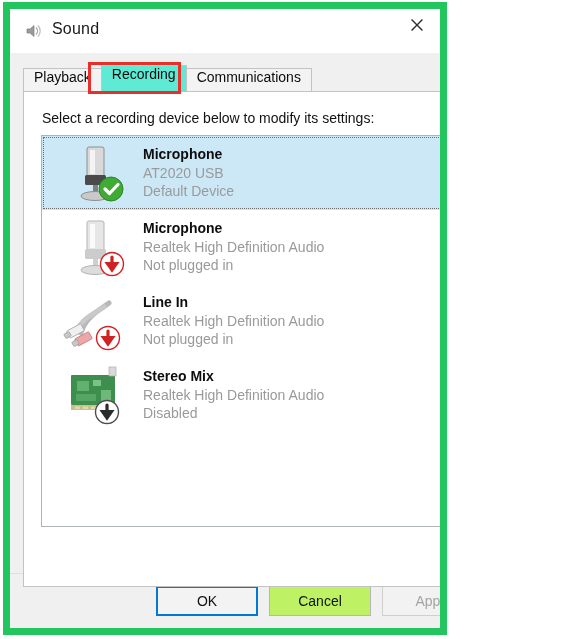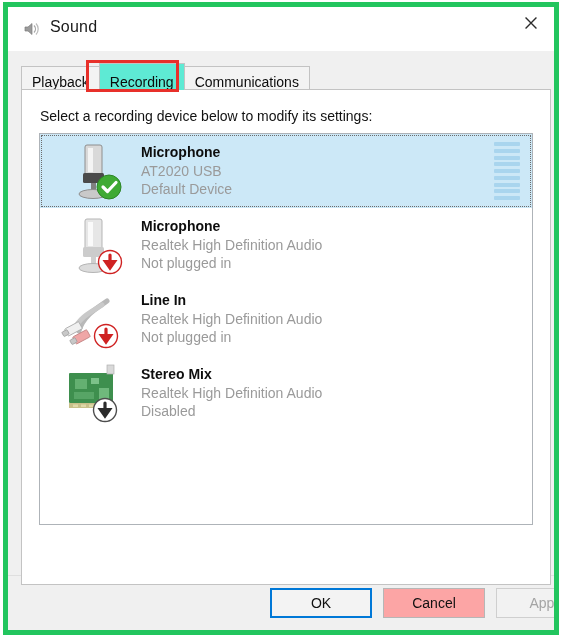--- a/index.html
+++ b/index.html
@@ -11,24 +11,24 @@
     width: 563px;
     height: 639px;
     font-family: "Liberation Sans", sans-serif;
     -webkit-font-smoothing: antialiased;
   }
 
   .window {
     position: absolute;
     left: 3px;
     top: 2px;
-    width: 556px;
+    width: 444px;
     height: 633px;
     background: #f0f0f0;
-    border: 5px solid #22c55e;
+    border: 7px solid #22c55e;
     box-sizing: border-box;
     overflow: hidden;
   }
 
   
   .titlebar {
     position: absolute;
     left: 0; top: 0;
     width: 100%;
     height: 44px;
@@ -68,21 +68,21 @@
     left: 13px;
     top: 56px;
     height: 27px;
     display: flex;
     align-items: flex-end;
   }
   .tab {
     height: 24px;
     padding: 0 10px;
     display: flex;
-    align-items: flex-end;
+    align-items: flex-start;
     font-size: 14px;
     color: #0b0b0b;
     background: #f3f3f3;
     border: 1px solid #c3c3c3;
     border-bottom: none;
     margin-right: -1px;
     box-sizing: border-box;
     position: relative;
     cursor: default;
   }
@@ -254,21 +254,21 @@
     height: 54px;
     background: #f0f0f0;
     border-top: 1px solid #dfdfdf;
     padding-left: 35px;
   }
   .fbtn {
     position: absolute;
     top: 12px;
     height: 30px;
     width: 102px;
-    background: #fca5a5;
+    background: #bef264;
     border: 1px solid #b6b6b6;
     box-sizing: border-box;
     font-size: 14px;
     color: #111111;
     display: flex;
     align-items: center;
     justify-content: center;
     cursor: default;
   }
   #ok-button { right: 217px; border: 2px solid #0078d7; background:#f3f3f3; }

